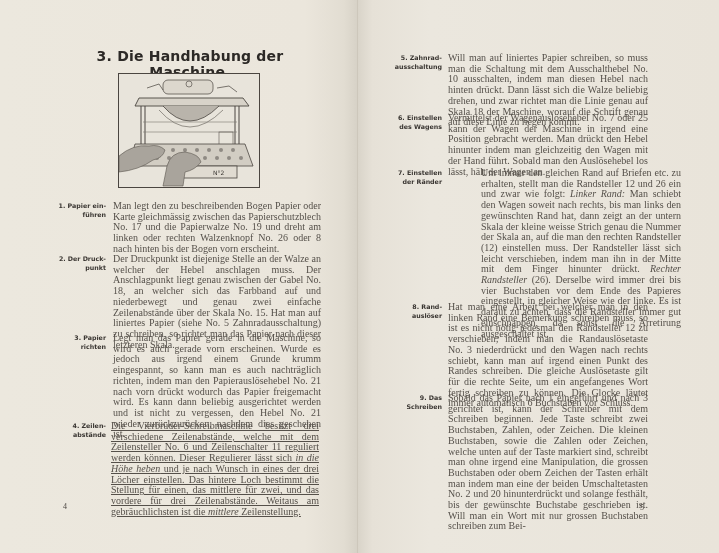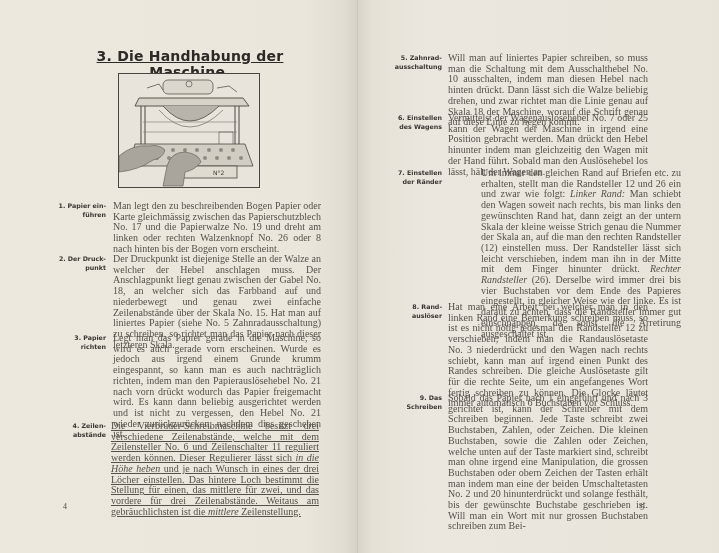--- a/index.html
+++ b/index.html
@@ -22,21 +22,21 @@
       background: linear-gradient(to right, #d9d4c9 0%, #e6e1d7 4%, #ebe7de 20%, #e9e4da 100%);
     }
     .gutter {
       position: absolute; left: 357px; top: 0; width: 2px; height: 553px;
       background: #cdc7bb;
     }
     .title {
       position: absolute; left: 60px; top: 48px; width: 260px;
       text-align: center;
       font-family: "DejaVu Sans", sans-serif; font-weight: bold;
-      font-size: 14px; letter-spacing: 0.2px; color: #2c2926; text-decoration: underline;
+      font-size: 14px; letter-spacing: 0.2px; color: #2c2926;
     }
     .illustration {
       position: absolute; left: 118px; top: 73px; width: 140px; height: 113px;
       border: 1px solid #4a4540; background: #e8e4db;
     }
     .illustration svg { width: 100%; height: 100%; display: block; }
     .section { position: absolute; }
     .sec-label {
       position: absolute; width: 52px; text-align: right;
       font-family: "DejaVu Sans", sans-serif; font-weight: bold;

